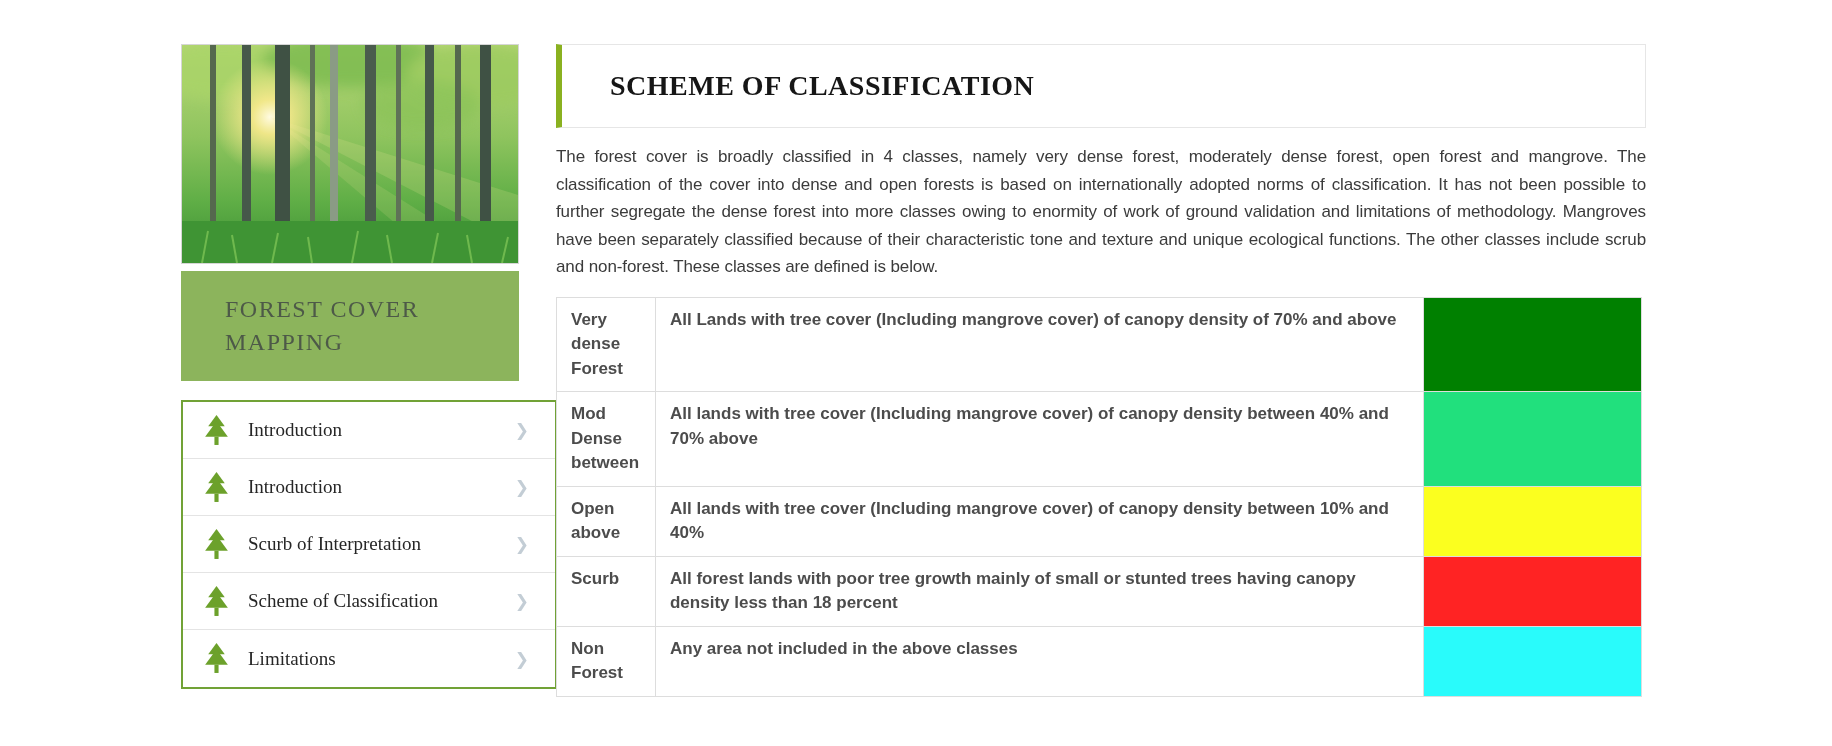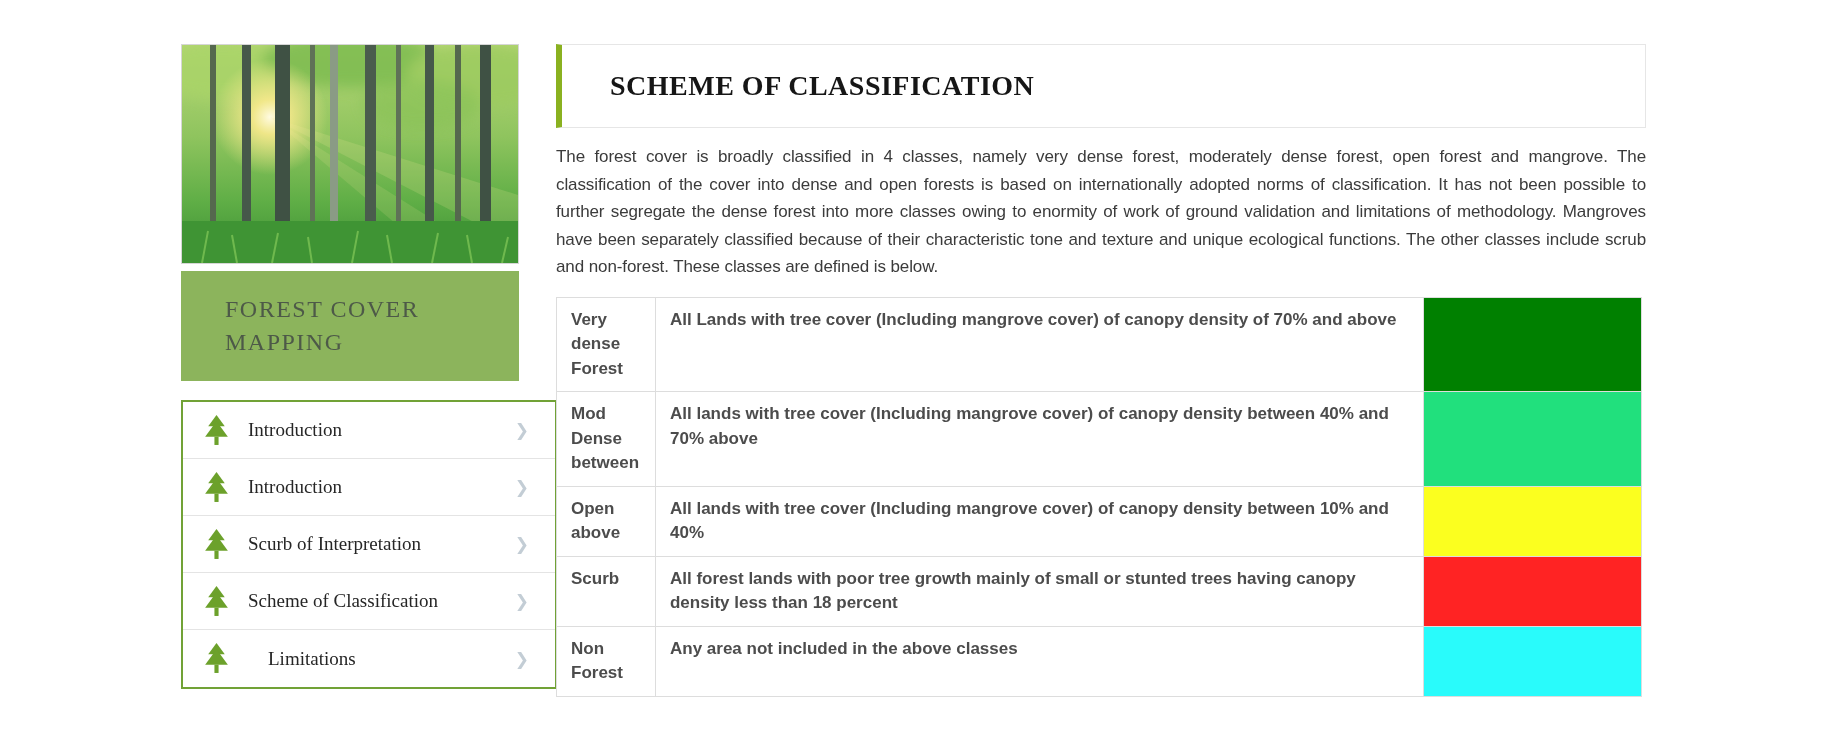--- a/index.html
+++ b/index.html
@@ -39,21 +39,21 @@
     background: #ffffff;
   }
   .nav-item {
     height: 57px;
     display: flex; align-items: center;
     padding-left: 20px;
     border-bottom: 1px solid #e4e4e4;
     cursor: pointer;
     background: #fff;
   }
-  .nav-item:last-child { border-bottom: none; gap: 20px; }
+  .nav-item:last-child { border-bottom: none; }
   .nav-item .tree { width: 27px; height: 31px; flex: 0 0 auto; }
   .nav-item .lbl {
     margin-left: 18px;
     font-family: "Liberation Serif", "DejaVu Serif", serif;
     font-size: 19px; color: #262626;
   }
   .nav-item .chev {
     margin-left: auto; margin-right: 26px;
     color: #c3cdd5; font-size: 17px; font-weight: bold;
     font-family: "DejaVu Sans", sans-serif;

